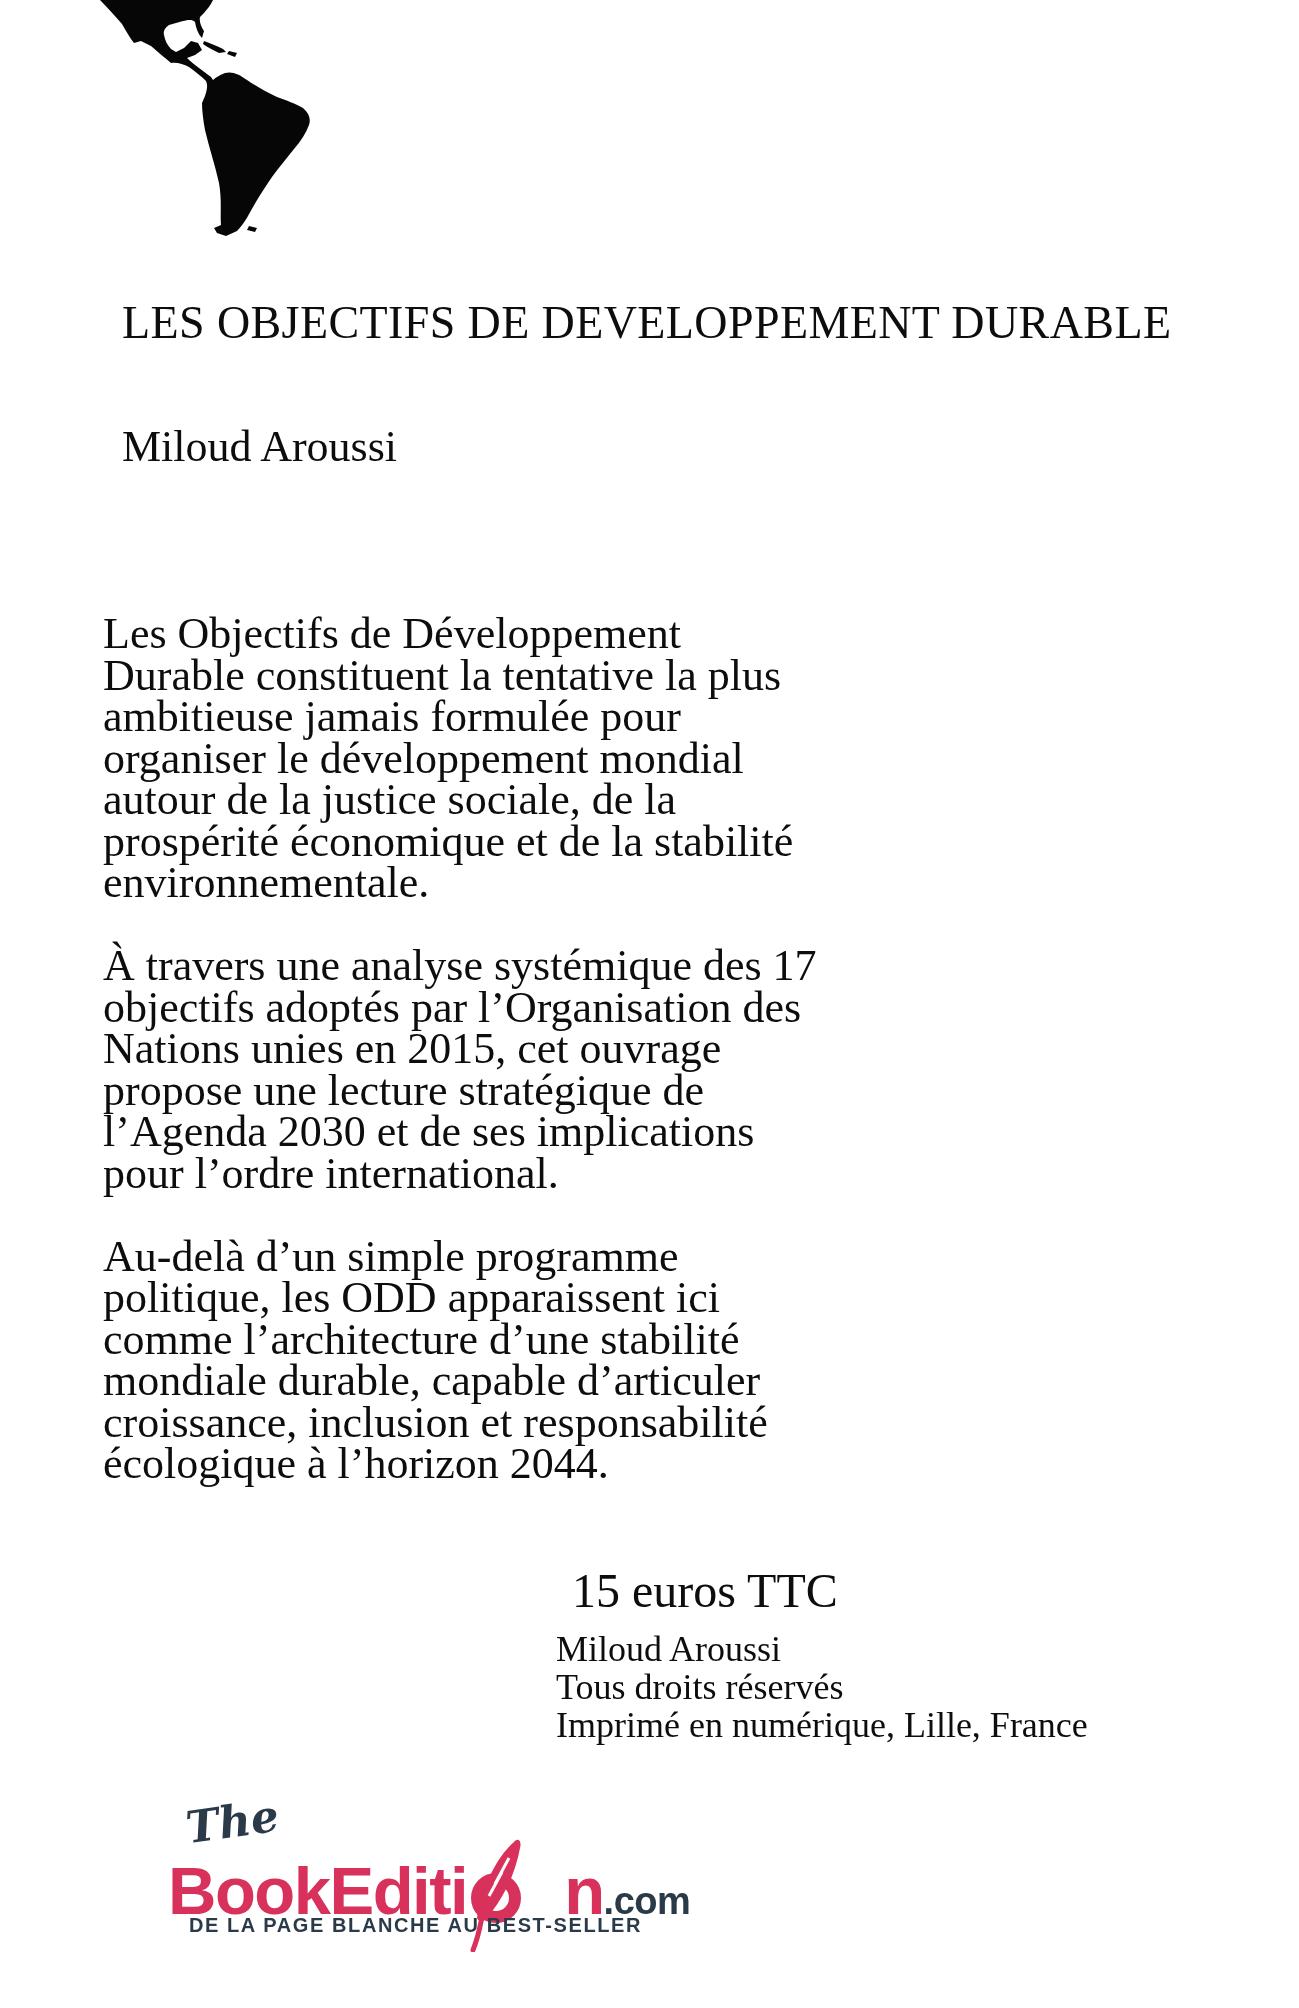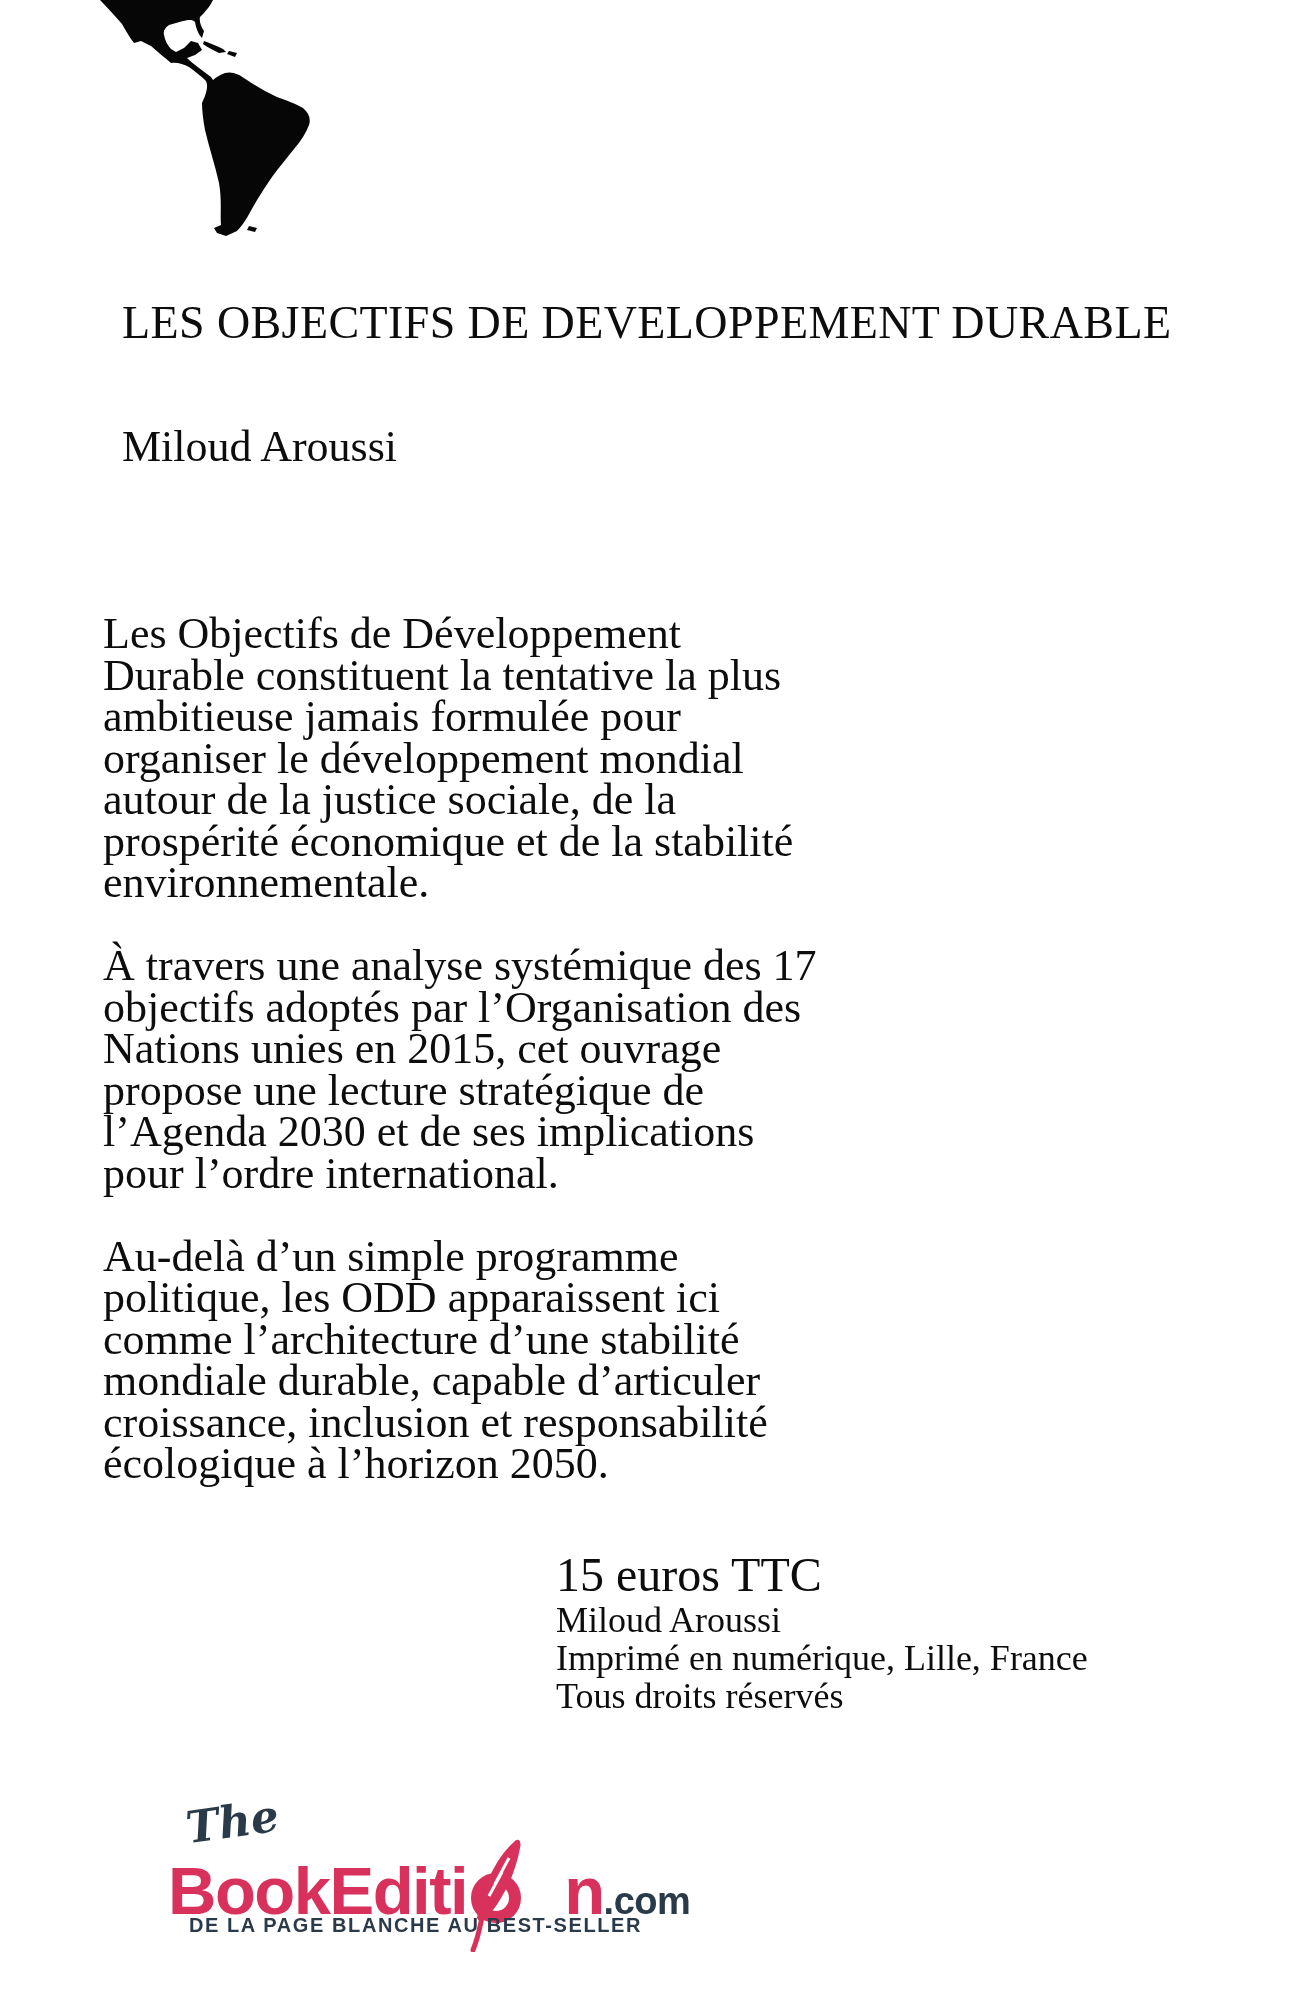--- a/index.html
+++ b/index.html
@@ -44,21 +44,21 @@
   }
   .body-copy p{
     margin:0 0 41.5px 0;
     white-space:pre-line;
   }
   
   .colophon{position:absolute; left:556px; top:1550px;}
   .price{
     font-size:48px;
     line-height:50px;
-    margin:0;
+    margin:16px;
   }
   .colophon-small{
     margin-top:3px;
     font-size:36px;
     line-height:35px;
     white-space:pre-line;
   }
   
   .logo{
     position:absolute;
@@ -169,28 +169,28 @@
 objectifs adoptés par l’Organisation des
 Nations unies en 2015, cet ouvrage
 propose une lecture stratégique de
 l’Agenda 2030 et de ses implications
 pour l’ordre international.</p>
     <p>Au-delà d’un simple programme
 politique, les ODD apparaissent ici
 comme l’architecture d’une stabilité
 mondiale durable, capable d’articuler
 croissance, inclusion et responsabilité
-écologique à l’horizon 2050.</p>
+écologique à l’horizon 2044.</p>
   </div>
 
   <div class="colophon">
     <p class="price">15 euros TTC</p>
     <div class="colophon-small">Miloud Aroussi</div>
+    <div class="colophon-small">Tous droits réservés</div>
     <div class="colophon-small">Imprimé en numérique, Lille, France</div>
-    <div class="colophon-small">Tous droits réservés</div>
   </div>
 
   <div class="logo">
     <div class="the-script">The</div>
     <div class="wordmark">
       <span class="pink">BookEditi</span><svg class="feather" viewBox="0 0 54 116" aria-hidden="true">
         <circle class="pink-stroke" cx="27" cy="62" r="19" stroke-width="12"></circle>
         <path class="pink-fill" d="M12,88 C32,68 46,40 51,12 C53,5 49,1 45,6 C27,22 14,50 8,82 Z"></path>
         <path d="M40,22 L26,48" stroke="#ffffff" stroke-width="3"></path>
         <path d="M33,36 L20,60" stroke="#ffffff" stroke-width="3"></path>

